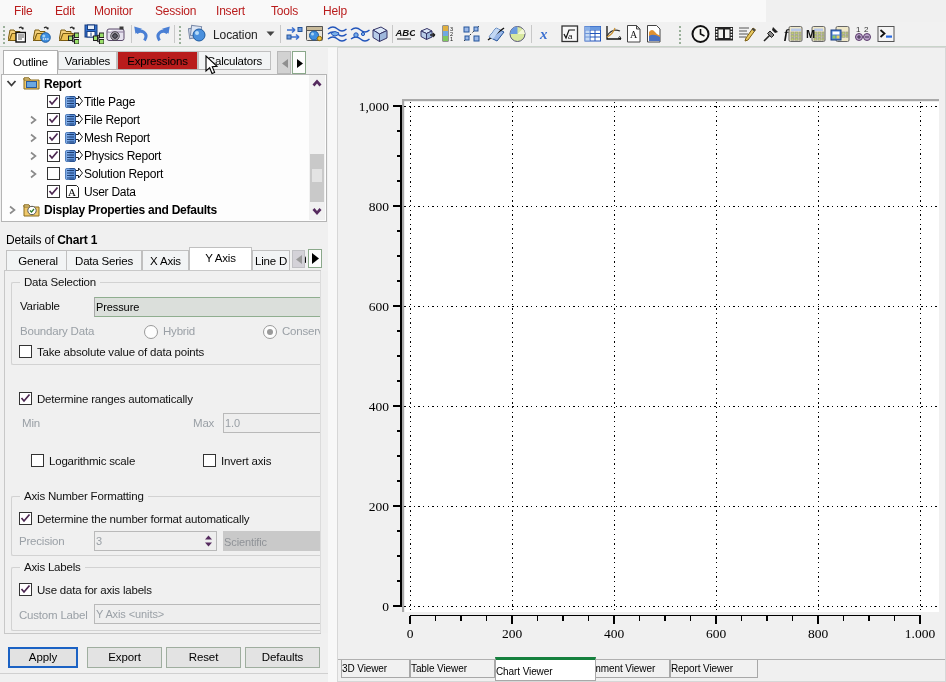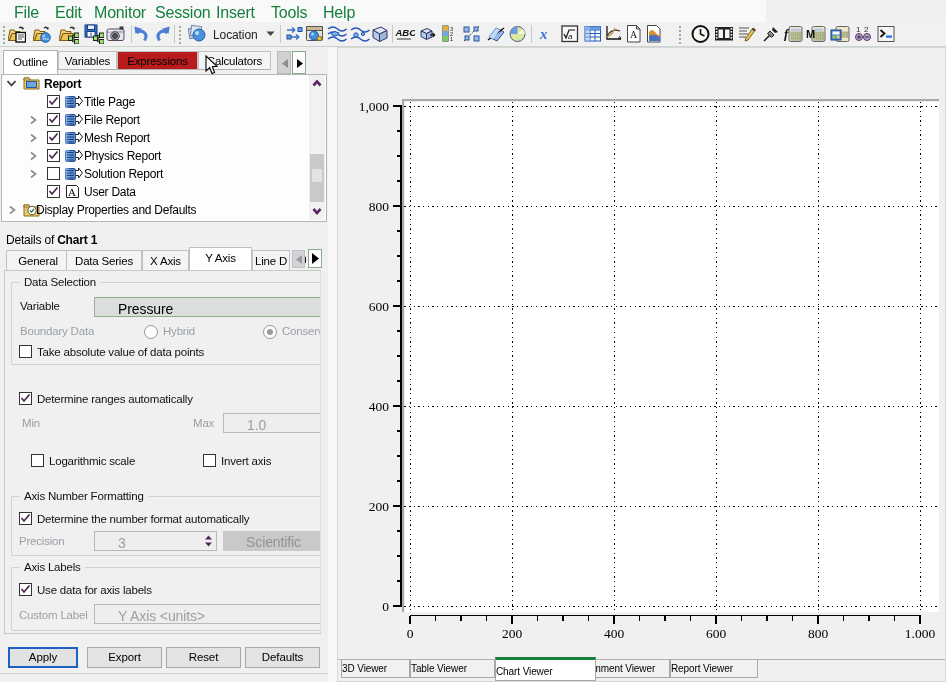--- a/index.html
+++ b/index.html
@@ -1,17 +1,17 @@
 <!DOCTYPE html>
 <html><head><meta charset="utf-8"><style>
 *{margin:0;padding:0;box-sizing:border-box}
 html,body{width:946px;height:682px;overflow:hidden;font-family:"Liberation Sans",sans-serif;background:#f0f0f0;position:relative}
 .abs{position:absolute}
 
-#menubar{left:0;top:0;width:766px;height:22px;background:#f9f9f9;color:#15803d;font-size:16px;letter-spacing:-0.2px}
+#menubar{left:0;top:0;width:766px;height:22px;background:#f9f9f9;color:#b91c1c;font-size:12px;letter-spacing:-0.2px}
 #menubar span{position:absolute;top:4px}
 
 #toolbar{left:0;top:22px;width:946px;height:25px;background:#f1f1f1;border-bottom:1px solid #c9d4ca}
 .tsep{position:absolute;top:3px;width:1px;height:18px;background:#c8c8c8}
 .thandle{position:absolute;top:3px;width:4px;height:19px;
  background-image:radial-gradient(circle,#9ab09a 1px,transparent 1.2px);background-size:4px 4px}
 
 #leftpanel{left:0;top:47px;width:337px;height:635px;background:#f0f0f0}
 .tab{position:absolute;border:1px solid #c0c0c0;border-bottom:none;background:#f2f4f5;text-align:center;font-size:11.5px;letter-spacing:-0.2px;color:#000}
 .toptabs{top:4px;height:19px;line-height:19px;border-bottom:1px solid #b0b0b0}
@@ -21,21 +21,21 @@
 
 #treescroll{position:absolute;left:307px;top:0px;width:16px;height:145px;background:#f1f1f1}
 
 #details-label{left:6px;top:186px;font-size:12px;letter-spacing:-0.2px;color:#000}
 .dtab{top:203px;height:20px;line-height:20px}
 #formarea{left:4px;top:223px;width:317px;height:364px;background:#f0f0f0;border:1px solid #c8c8c8;border-right:none}
 .group{position:absolute;border:1px solid #d2d2d2;border-radius:2px}
 .gtitle{position:absolute;top:-7px;left:8px;background:#f0f0f0;padding:0 4px;font-size:11.5px;letter-spacing:-0.2px;color:#111}
 .lbl{position:absolute;font-size:11.5px;letter-spacing:-0.2px;color:#111;white-space:nowrap}
 .glbl{position:absolute;font-size:11.5px;letter-spacing:-0.2px;color:#9aa0a6;white-space:nowrap}
-.dfield{position:absolute;height:20px;background:#eeeeee;border:1px solid #b9b9b9;font-size:14px;letter-spacing:-0.1px;color:#9aa0a6;padding:3px 23px;white-space:nowrap;overflow:hidden}
+.dfield{position:absolute;height:20px;background:#eeeeee;border:1px solid #b9b9b9;font-size:11px;letter-spacing:-0.1px;color:#9aa0a6;padding:3px 1px;white-space:nowrap;overflow:hidden}
 .btn{position:absolute;top:0;height:21px;background:#e3e3e3;border:1px solid #9fae9f;text-align:center;font-size:11.5px;letter-spacing:-0.1px;line-height:19px;color:#000}
 .radio{width:14px;height:14px;border-radius:50%;background:#fdfdfd;border:1px solid #9a9a9a}
 .radio.sel::after{content:"";position:absolute;left:3px;top:3px;width:6px;height:6px;border-radius:50%;background:#9a9a9a}
 
 #rightpanel{left:337px;top:47px;width:609px;height:635px;background:#f0f0f0;border:1px solid #d7d7d7}
 .vtab{position:absolute;border:1px solid #a8a8a8;border-top:none;background:#f1f1f1;font-size:10px;letter-spacing:-0.1px;white-space:nowrap;color:#000}
 </style></head>
 <body>
 <div id="menubar" class="abs">
 <span style="left:14px">File</span>
@@ -478,21 +478,21 @@
 
     <svg class="abs" style="left:5px;top:130px;width:10px;height:10px" viewBox="0 0 10 10">
         <path d="M3 1.5 L7.5 5 L3 8.5" fill="none" stroke="#8a8a8a" stroke-width="1.6"></path>
       </svg>
     <svg class="abs" style="left:21px;top:127px;width:17px;height:15px" viewBox="0 0 17 15">
         <path d="M1 3 h5 l1.5 2 H16 v9 H1 z" fill="#f0c96c" stroke="#8a6d1d"></path>
         <path d="M1 3 h5 l1.5 2 H1 z" fill="#fae3a8" stroke="#8a6d1d"></path>
         <circle cx="9" cy="8.5" r="4.2" fill="#fff" stroke="#555"></circle>
         <path d="M7 8.5 l1.5 1.5 l2.5 -3" fill="none" stroke="#2a7a2a" stroke-width="1.2"></path>
       </svg>
-    <div class="trow" style="left:34px;top:128px;font-weight:normal">Display Properties and Defaults</div>
+    <div class="trow" style="left:42px;top:128px;font-weight:bold">Display Properties and Defaults</div>
     <div id="treescroll">
  <svg width="16" height="145" style="position:absolute;left:0;top:0">
   <rect x="0" y="0" width="16" height="145" fill="#f1f1f1"></rect>
   <rect x="1" y="79" width="14" height="48" fill="#c9c9c9"></rect>
   <rect x="3" y="94" width="10" height="13" fill="#e3e3e3"></rect>
   <path d="M3.5 9.5 L8 4.5 L12.5 9.5 L10.5 11.5 L8 8.5 L5.5 11.5 z" fill="#552a5e"></path>
   <path d="M3.5 135 L8 140 L12.5 135 L10.5 133 L8 136 L5.5 133 z" fill="#552a5e"></path>
  </svg>
       </div>
   </div>

